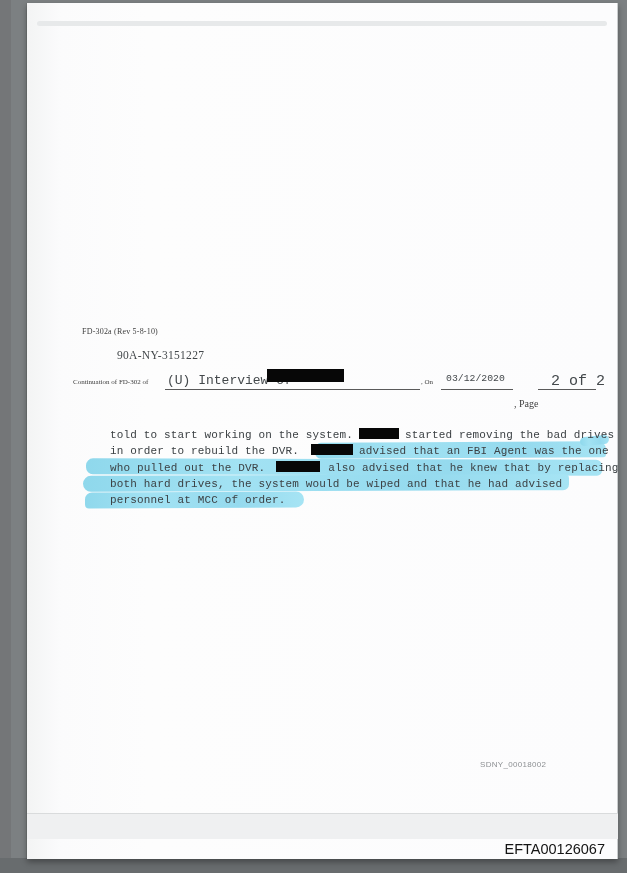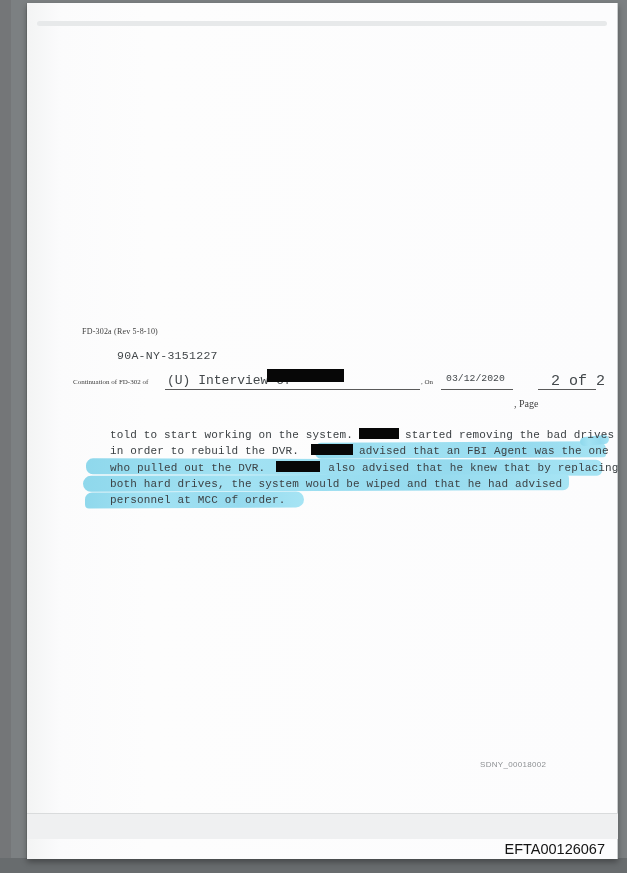--- a/index.html
+++ b/index.html
@@ -33,21 +33,21 @@
     background:#eff0f1; border-top:1px solid #d9dbdc;
   }
   
   .form-ref {
     position:absolute; left:55px; top:324px;
     font-family:"Liberation Serif", serif; font-size:8px; color:#3e3e3e;
     letter-spacing:0.2px;
   }
   .case-number {
     position:absolute; left:90px; top:346px;
-    font-family:Liberation Mono, monospace; font-size:11.5px; color:#42474a;
+    font-family:Liberation Serif, serif; font-size:11.5px; color:#42474a;
     letter-spacing:0.3px;
   }
   .cont-label {
     position:absolute; left:46px; top:375px;
     font-family:"Liberation Serif", serif; font-size:7px; color:#3e3e3e;
     white-space:nowrap;
   }
   .interview-field {
     position:absolute; left:140px; top:370px;
     font-family:"Liberation Mono", monospace; font-size:13px; color:#43484b;

